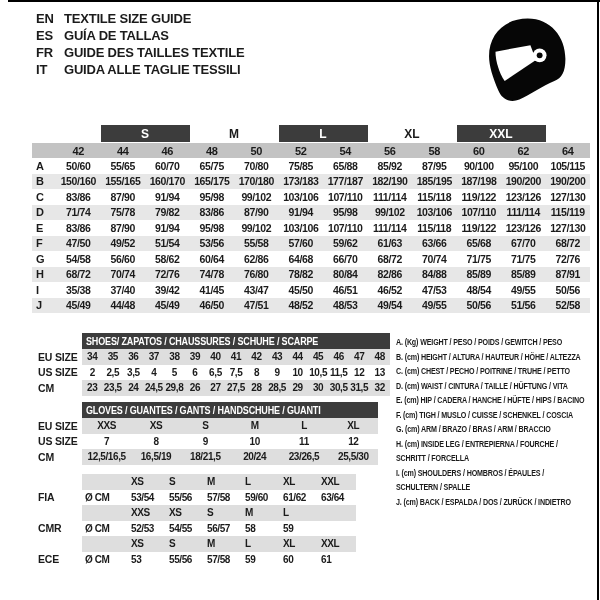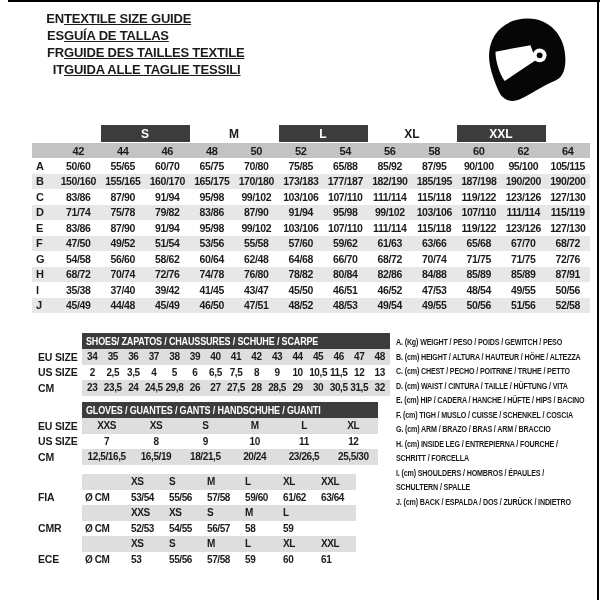--- a/index.html
+++ b/index.html
@@ -4,22 +4,22 @@
 <style>
   html,body{margin:0;padding:0;background:#fff;}
   .page{position:relative;width:600px;height:600px;background:#fff;overflow:hidden;
         font-family:"Liberation Sans",sans-serif;font-weight:700;color:#1b1b1b;}
   .frame-top{position:absolute;top:0;left:8px;right:0;height:2px;background:#000;}
   .frame-right{position:absolute;top:0;right:1px;width:2px;height:600px;background:#000;}
 
   
   .langs{position:absolute;left:36px;top:10px;font-size:13px;line-height:17px;letter-spacing:-0.2px;}
   .lang-line{display:flex;}
-  .lang-code{width:28px;text-align:right;}
-  .lang-text{white-space:nowrap;text-decoration:underline;}
+  .lang-code{width:28px;}
+  .lang-text{white-space:nowrap;}
 
   
   .helmet-logo{position:absolute;right:30px;top:13px;width:92px;height:92px;}
 
   
   .main-table{position:absolute;left:32px;top:125px;width:558px;font-size:10.5px;letter-spacing:-0.4px;}
   .mt-band,.mt-row{display:grid;grid-template-columns:24px repeat(12,1fr);align-items:center;}
   .mt-band{height:17px;margin-bottom:1px;}
   .band-cell{height:17px;display:flex;align-items:center;justify-content:center;font-size:12px;letter-spacing:0;}
   .band-dark{background:var(--dark);color:#fff;}
@@ -202,21 +202,21 @@
         <div class="mt-val">65/68</div>
         <div class="mt-val">67/70</div>
         <div class="mt-val">68/72</div>
       </div>
       <div class="mt-row">
         <div class="mt-label">G</div>
         <div class="mt-val">54/58</div>
         <div class="mt-val">56/60</div>
         <div class="mt-val">58/62</div>
         <div class="mt-val">60/64</div>
-        <div class="mt-val">62/48</div>
+        <div class="mt-val">62/86</div>
         <div class="mt-val">64/68</div>
         <div class="mt-val">66/70</div>
         <div class="mt-val">68/72</div>
         <div class="mt-val">70/74</div>
         <div class="mt-val">71/75</div>
         <div class="mt-val">71/75</div>
         <div class="mt-val">72/76</div>
       </div>
       <div class="mt-row stripe">
         <div class="mt-label">H</div>

